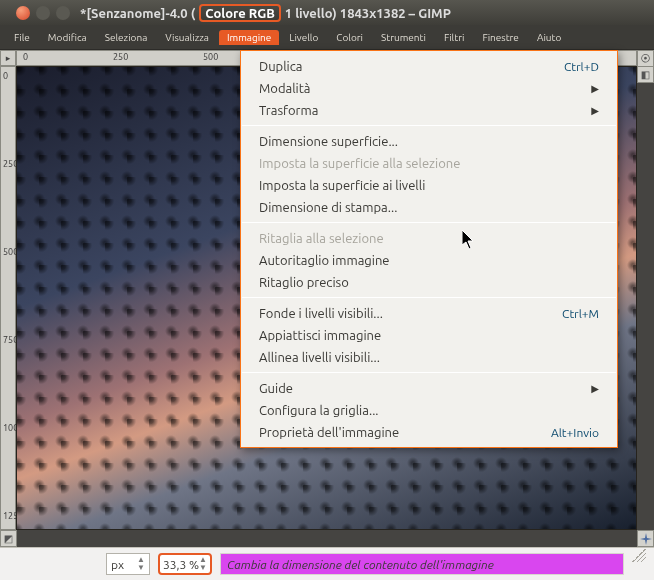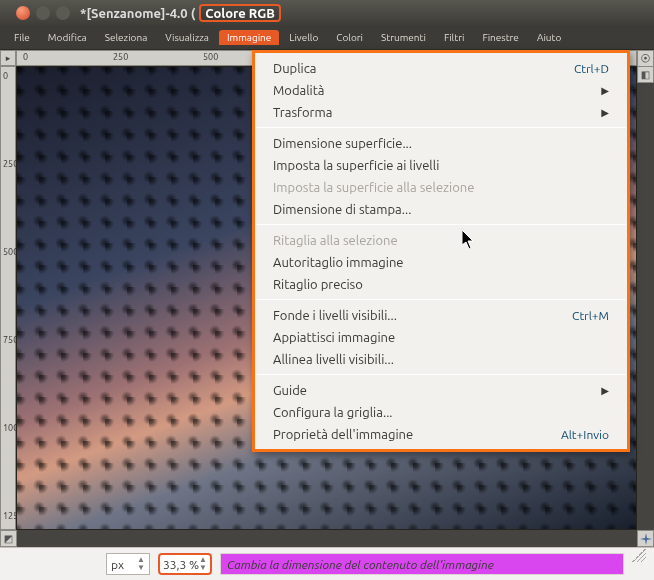--- a/index.html
+++ b/index.html
@@ -35,21 +35,21 @@
     radial-gradient(circle at 10% 10%, rgba(0,0,0,0.55) 2px, transparent 7px) 0 0/22px 22px,
     radial-gradient(circle at 50% 50%, rgba(0,0,0,0.5) 1.5px, transparent 6px) 11px 11px/22px 22px;
     opacity:0.85;
   }
   .canvas-right-edge { width:17px; background:#454441; display:flex; flex-direction:column; }
   .canvas-bottom-edge { height:17px; background:#454441; display:flex; }
   .edge-btn { width:17px; height:17px; background:#d3d2cc; border:1px solid #8a8a82; font-size:10px; color:#555; text-align:center; line-height:15px;}
   .nav-icon { width:17px; height:17px; background:#d3d2cc; border:1px solid #8a8a82; display:flex; align-items:center; justify-content:center;}
 
   
-  .dropdown { position:absolute; left:252px; top:50px; width:378px; background:#f2f1ed; border:3px solid #f97316; box-shadow:2px 3px 8px rgba(0,0,0,0.4); z-index:50; padding:4px 0; }
+  .dropdown { position:absolute; left:240px; top:50px; width:378px; background:#f2f1ed; border:1px solid #f97316; box-shadow:2px 3px 8px rgba(0,0,0,0.4); z-index:50; padding:4px 0; }
   .dd-item { display:flex; align-items:center; padding:4px 18px; font-size:13px; color:#3a3935; cursor:pointer; position:relative; }
   .dd-item .shortcut { margin-left:auto; color:#0c4a6e; font-size:12px; }
   .dd-item .sub { margin-left:auto; color:#3a3935; font-size:10px; }
   .dd-item.disabled { color:#a6a49c; }
   .dd-item.highlight { background:linear-gradient(to bottom,#f28a4e,#e75a25); color:#fff; }
   .dd-sep { height:1px; background:#d4d2ca; margin:4px 1px; border-bottom:1px solid #fff; }
 
   
   .cursor { position:absolute; left:462px; top:230px; z-index:60; pointer-events:none; }
 
@@ -71,20 +71,21 @@
 
   <div class="title-bar">
     <div class="title-controls">
       <span class="tc-btn tc-close"></span>
       <span class="tc-btn"></span>
       <span class="tc-btn"></span>
     </div>
     <div class="title-text">
       <span>*[Senzanome]-4.0 (</span>
       <span class="title-highlight">Colore RGB</span>
+      <span> 1 livello) 1843x1382 – GIMP</span>
     </div>
   </div>
 
   <div class="menu-bar" id="menubar">
       <div class="menu-item">File</div>
       <div class="menu-item">Modifica</div>
       <div class="menu-item">Seleziona</div>
       <div class="menu-item">Visualizza</div>
       <div class="menu-item active">Immagine</div>
       <div class="menu-item">Livello</div>
@@ -141,25 +142,25 @@
         <span class="sub">▶</span>
       </div>
       <div class="dd-item">
         <span>Trasforma</span>
         <span class="sub">▶</span>
       </div>
       <div class="dd-sep"></div>
       <div class="dd-item">
         <span>Dimensione superficie...</span>
       </div>
-      <div class="dd-item">
-        <span>Imposta la superficie ai livelli</span>
-      </div>
       <div class="dd-item disabled">
         <span>Imposta la superficie alla selezione</span>
+      </div>
+      <div class="dd-item">
+        <span>Imposta la superficie ai livelli</span>
       </div>
       <div class="dd-item">
         <span>Dimensione di stampa...</span>
       </div>
       <div class="dd-sep"></div>
       <div class="dd-item disabled">
         <span>Ritaglia alla selezione</span>
       </div>
       <div class="dd-item">
         <span>Autoritaglio immagine</span>

